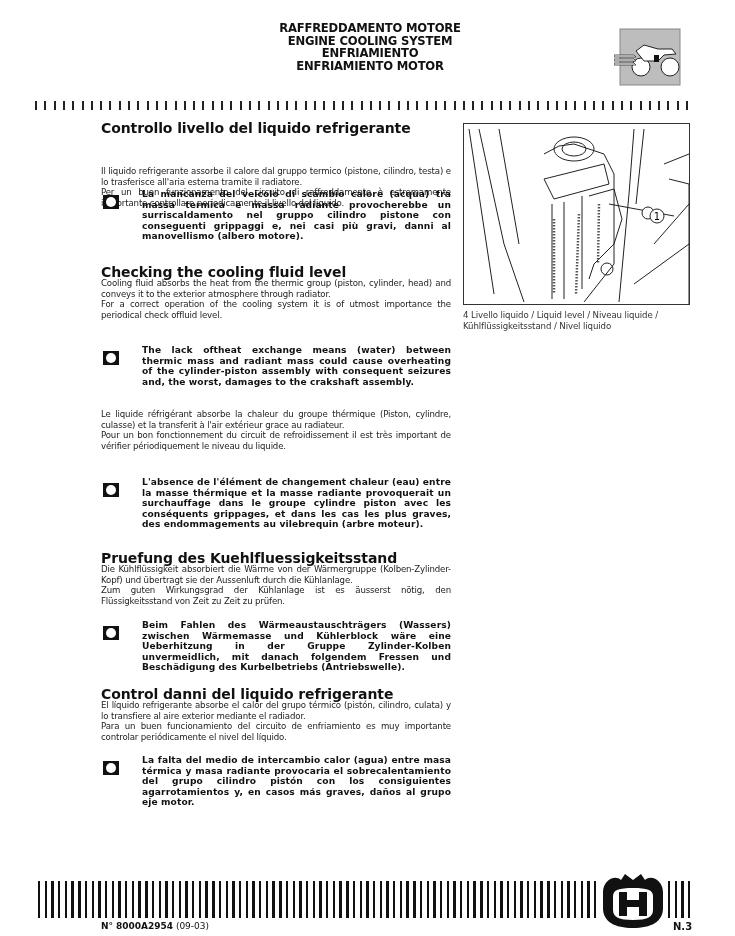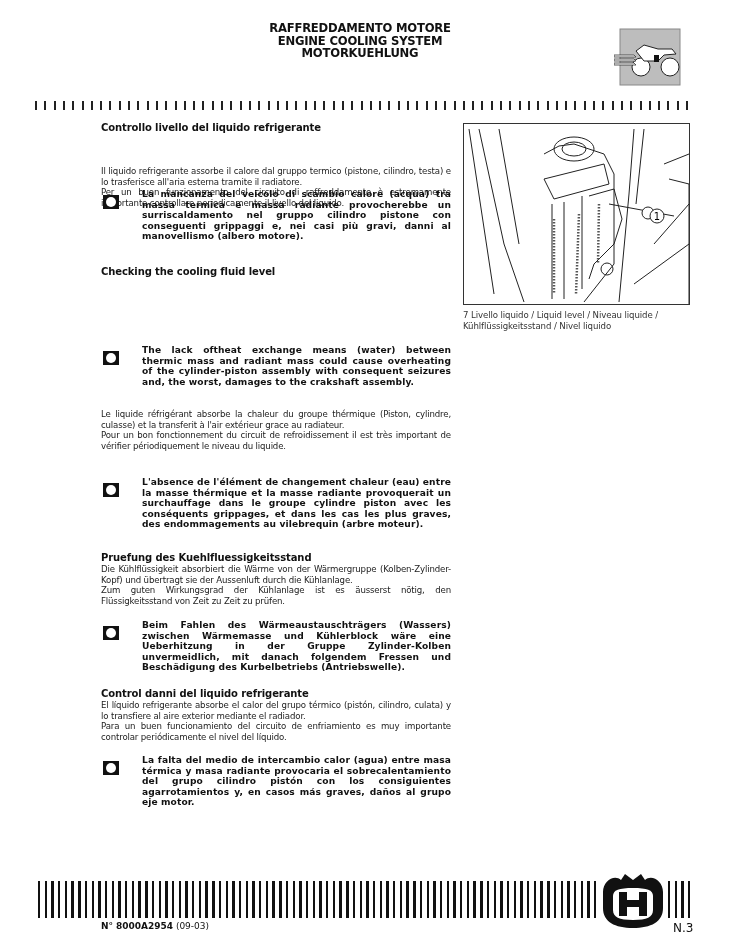--- a/index.html
+++ b/index.html
@@ -1,46 +1,47 @@
 <!DOCTYPE html>
 <html><head>
 <meta charset="utf-8">
 <style>
   html, body { margin:0; padding:0; background:#fff; }
   body { width:735px; height:936px; position:relative; overflow:hidden; font-family:"DejaVu Sans", sans-serif; color:#111; }
-  .titles { position:absolute; left:200px; top:22px; width:320px; text-align:center; }
+  .titles { position:absolute; left:210px; top:22px; width:320px; text-align:center; }
   .titles div { font-family:"DejaVu Sans", sans-serif; font-weight:bold; font-size:11.6px; line-height:12.6px; letter-spacing:-0.2px; color:#111; }
   .moto-icon { position:absolute; left:614px; top:27px; width:70px; height:60px; }
   .top-bar { position:absolute; left:35px; top:101px; width:654px; height:9px;
     background: repeating-linear-gradient(90deg, #222 0 2px, transparent 2px 9.3px); }
   .col { position:absolute; left:101px; width:350px; }
-  .sec-title { font-weight:bold; font-size:10px; line-height:12px; margin:0; letter-spacing:-0.1px; }
+  .sec-title { font-weight:bold; font-size:14px; line-height:12px; margin:0; letter-spacing:-0.1px; }
   .sec-body { font-size:8.6px; line-height:10.6px; text-align:justify; margin:0; color:#222; letter-spacing:-0.15px; }
   .warn { position:absolute; left:101px; width:350px; }
   .warn .bullet { position:absolute; left:2px; top:6px; width:16px; height:14px; background:#111; }
   .warn .bullet::after { content:""; position:absolute; left:3px; top:2px; width:10px; height:10px; border-radius:50%; background:#fff; }
   .warn .txt { margin-left:41px; font-weight:bold; font-size:9.1px; line-height:10.6px; text-align:justify; letter-spacing:0.1px; color:#111; }
   .figure { position:absolute; left:463px; top:123px; width:225px; height:180px; border:1px solid #333; background:#fff; overflow:hidden; }
   .caption { position:absolute; left:463px; top:310px; width:228px; font-size:8.6px; line-height:11px; color:#333; letter-spacing:-0.1px; }
   .bottom-bar { position:absolute; left:38px; top:881px; width:560px; height:37px;
     background: repeating-linear-gradient(90deg, #111 0 2.4px, transparent 2.4px 6.7px); }
   .bottom-bar-r { position:absolute; left:668px; top:881px; width:26px; height:37px;
     background: repeating-linear-gradient(90deg, #111 0 2.4px, transparent 2.4px 6.7px); }
   .logo { position:absolute; left:597px; top:870px; width:72px; height:60px; }
   .docnum { position:absolute; left:101px; top:921px; font-size:9px; }
   .docnum b { font-weight:bold; }
-  .pagenum { position:absolute; left:673px; top:921px; font-size:12px; font-weight:normal; }
+  .pagenum { position:absolute; left:673px; top:921px; font-size:10px; font-weight:bold; }
 </style>
 </head>
 <body>
 
 <div class="titles">
   <div>RAFFREDDAMENTO MOTORE</div>
   <div>ENGINE COOLING SYSTEM</div>
-  <div>MOTORKUEHLUNG</div>
+  <div>ENFRIAMIENTO</div>
+  <div>ENFRIAMIENTO MOTOR</div>
 </div>
 
 <svg class="moto-icon" viewBox="0 0 70 60">
   <rect x="6" y="2" width="60" height="56" fill="#bdbdbd" stroke="#888" stroke-width="1"></rect>
   <g fill="#fff" stroke="#222" stroke-width="1">
     <circle cx="27" cy="40" r="9"></circle>
     <circle cx="56" cy="40" r="9"></circle>
     <path d="M22 24 L30 18 L44 22 L58 22 L62 27 L50 28 L44 34 L30 34 Z"></path>
   </g>
   <rect x="40" y="28" width="5" height="7" fill="#111"></rect>
@@ -58,20 +59,22 @@
   <p class="sec-body" style="white-space:pre-line;margin-top:32px;">Il liquido refrigerante assorbe il calore dal gruppo termico (pistone, cilindro, testa) e lo trasferisce all'aria esterna tramite il radiatore.
 Per un buon funzionamento del circuito di raffreddamento è estremamente importante controllare periodicamente il livello del liquido.</p>
 </div>
 <div class="warn" style="top:189px;">
   <span class="bullet"></span>
   <div class="txt">La mancanza del veicolo di scambio calore (acqua) tra massa termica e massa radiante provocherebbe un surriscaldamento nel gruppo cilindro pistone con conseguenti grippaggi e, nei casi più gravi, danni al manovellismo (albero motore).</div>
 </div>
 
 <div class="col" style="top:266px;">
   <p class="sec-title">Checking the cooling fluid level</p>
+  <p class="sec-body" style="white-space:pre-line;">Cooling fluid absorbs the heat from the thermic group (piston, cylinder, head) and conveys it to the exterior atmosphere through radiator.
+For a correct operation of the cooling system it is of utmost importance the periodical check offluid level.</p>
 </div>
 <div class="warn" style="top:345px;">
   <span class="bullet"></span>
   <div class="txt">The lack oftheat exchange means (water) between thermic mass and radiant mass could cause overheating of the cylinder-piston assembly with consequent seizures and, the worst, damages to the crakshaft assembly.</div>
 </div>
 
 <div class="col" style="top:409px;">
   <p class="sec-body" style="white-space:pre-line;">Le liquide réfrigérant absorbe la chaleur du groupe thérmique (Piston, cylindre, culasse) et la transferit à l'air extérieur grace au radiateur.
 Pour un bon fonctionnement du circuit de refroidissement il est très important de vérifier périodiquement le niveau du liquide.</p>
 </div>
@@ -126,21 +129,21 @@
     <g stroke="#555" stroke-width="2.5">
       <path d="M90 95 L90 170" stroke-dasharray="1.5 1.5"></path>
       <path d="M115 90 L112 170" stroke-dasharray="1.5 1.5"></path>
       <path d="M135 80 L134 140" stroke-dasharray="1.5 1.5"></path>
     </g>
     <circle cx="184" cy="89" r="6" fill="#fff" stroke="#222" stroke-width="1"></circle>
     <circle cx="193" cy="92" r="7" fill="#fff" stroke="#222" stroke-width="1"></circle>
     <text x="193" y="96" font-size="10" text-anchor="middle" font-family="DejaVu Sans, sans-serif">1</text>
   </svg>
 </div>
-<div class="caption">7 Livello liquido / Liquid level / Niveau liquide / Kühlflüssigkeitsstand / Nivel liquido</div>
+<div class="caption">4 Livello liquido / Liquid level / Niveau liquide / Kühlflüssigkeitsstand / Nivel liquido</div>
 
 <div class="bottom-bar"></div>
 <div class="bottom-bar-r"></div>
 <svg class="logo" viewBox="0 0 72 60">
   <path d="M6 22 C6 10, 18 4, 24 10 L28 4 L36 10 L44 4 L48 10 C54 4, 66 10, 66 22 L66 38 C66 52, 54 58, 36 58 C18 58, 6 52, 6 38 Z" fill="#111"></path>
   <path d="M16 26 C16 20, 22 18, 36 18 C50 18, 56 20, 56 26 L56 40 C56 47, 50 50, 36 50 C22 50, 16 47, 16 40 Z" fill="#fff"></path>
   <rect x="22" y="22" width="8" height="24" fill="#111"></rect>
   <rect x="42" y="22" width="8" height="24" fill="#111"></rect>
   <rect x="28" y="30" width="16" height="7" fill="#111"></rect>
 </svg>

